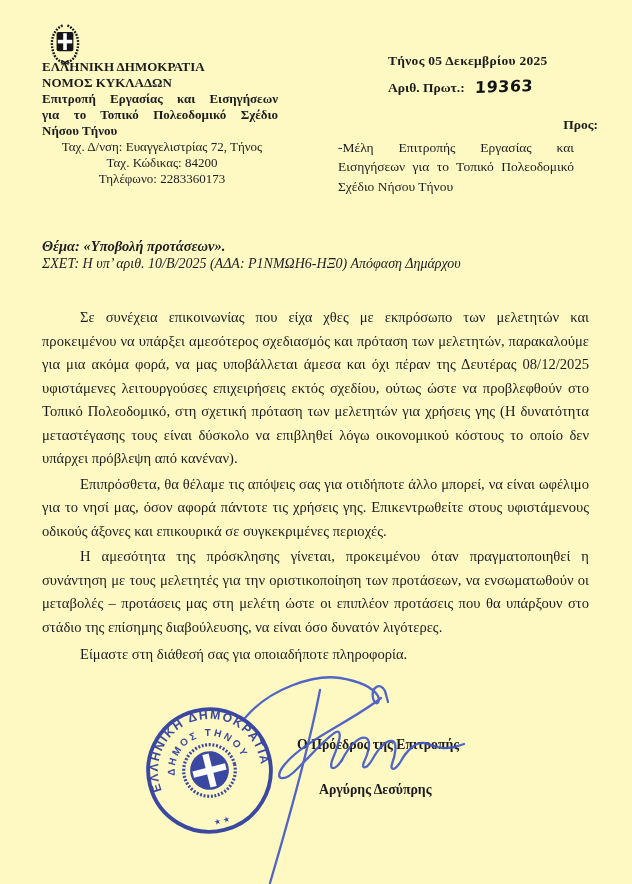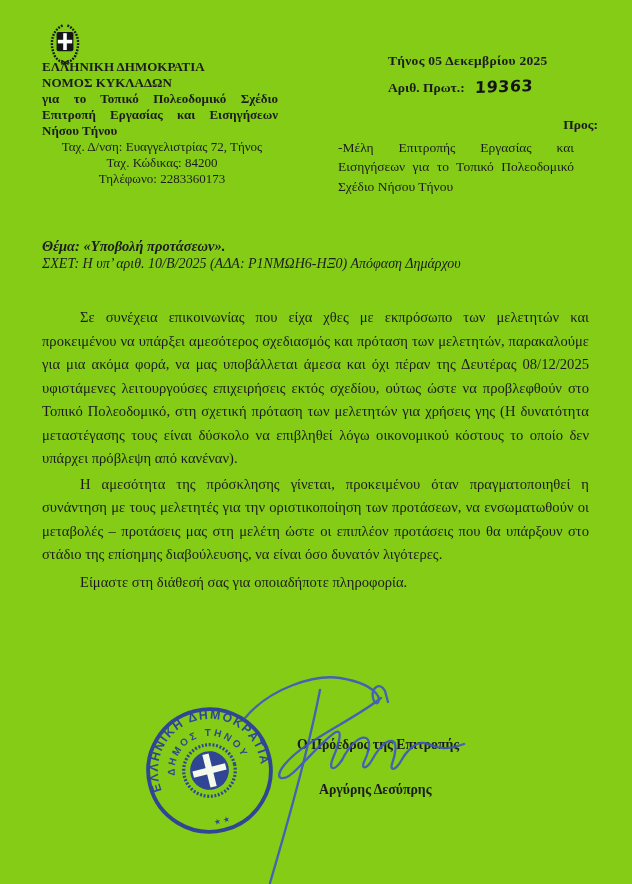--- a/index.html
+++ b/index.html
@@ -1,20 +1,20 @@
 <!DOCTYPE html>
 <html lang="el"><head>
 <meta charset="utf-8">
 <style>
   html,body{margin:0;padding:0;background:#e8e8e8;}
   .page{
     position:relative;
     width:632px;height:884px;
     margin:0 auto;
-    background:#84cc16;
+    background:#fef9c3;
     overflow:hidden;
     font-family:"Liberation Serif", serif;
     color:#1c1c1e;
     -webkit-font-smoothing:antialiased;
   }
   
   .emblem{position:absolute;left:47px;top:22px;width:36px;height:44px;}
   .letterhead{position:absolute;left:42px;top:59px;width:240px;font-size:13px;line-height:16px;}
   .lh-bold{font-weight:bold;}
   .lh-just{font-weight:bold;width:236px;text-align:justify;text-align-last:justify;}
@@ -61,22 +61,22 @@
     <path d="M34,5 C51,13 57,34 47,56 C43,62 38,66 31,68" fill="none" stroke="#15151a" stroke-width="4" stroke-dasharray="3 2.2"></path>
     <path d="M24,63 L36,70 M36,63 L24,70" stroke="#15151a" stroke-width="2" fill="none"></path>
     <rect x="16" y="16" width="28" height="32" rx="3" fill="#15151a"></rect>
     <rect x="27" y="18" width="6" height="28" fill="#fefefe"></rect>
     <rect x="18" y="29" width="24" height="6" fill="#fefefe"></rect>
   </svg>
 
   <div class="letterhead">
     <div class="lh-bold">ΕΛΛΗΝΙΚΗ ΔΗΜΟΚΡΑΤΙΑ</div>
     <div class="lh-bold">ΝΟΜΟΣ ΚΥΚΛΑΔΩΝ</div>
+    <div class="lh-just">Επιτροπή Εργασίας και Εισηγήσεων</div>
     <div class="lh-just">για το Τοπικό Πολεοδομικό Σχέδιο</div>
-    <div class="lh-just">Επιτροπή Εργασίας και Εισηγήσεων</div>
     <div class="lh-bold">Νήσου Τήνου</div>
     <div class="lh-contact">Ταχ. Δ/νση: Ευαγγελιστρίας 72, Τήνος</div>
     <div class="lh-contact">Ταχ. Κώδικας: 84200</div>
     <div class="lh-contact">Τηλέφωνο: 2283360173</div>
   </div>
 
   <div class="dateblock">
     <div class="dateline">Τήνος 05 Δεκεμβρίου 2025</div>
     <div class="protoline">
       <span>Αριθ. Πρωτ.:</span><span class="proto-number">19363</span>
@@ -91,20 +91,21 @@
   <div class="subjectblock">
     <div class="subj">
       <span>Θέμα:</span>
       <span>«Υποβολή προτάσεων».</span>
     </div>
     <div class="refline">ΣΧΕΤ: Η υπ’ αριθ. 10/Β/2025 (ΑΔΑ: Ρ1ΝΜΩΗ6-ΗΞ0) Απόφαση Δημάρχου</div>
   </div>
 
   <div class="bodyblock">
     <p>Σε συνέχεια επικοινωνίας που είχα χθες με εκπρόσωπο των μελετητών και προκειμένου να υπάρξει αμεσότερος σχεδιασμός και πρόταση των μελετητών, παρακαλούμε για μια ακόμα φορά, να μας υποβάλλεται άμεσα και όχι πέραν της Δευτέρας 08/12/2025 υφιστάμενες λειτουργούσες επιχειρήσεις εκτός σχεδίου, ούτως ώστε να προβλεφθούν στο Τοπικό Πολεοδομικό, στη σχετική πρόταση των μελετητών για χρήσεις γης (Η δυνατότητα μεταστέγασης τους είναι δύσκολο να επιβληθεί λόγω οικονομικού κόστους το οποίο δεν υπάρχει πρόβλεψη από κανέναν).</p>
+    <p>Επιπρόσθετα, θα θέλαμε τις απόψεις σας για οτιδήποτε άλλο μπορεί, να είναι ωφέλιμο για το νησί μας, όσον αφορά πάντοτε τις χρήσεις γης. Επικεντρωθείτε στους υφιστάμενους οδικούς άξονες και επικουρικά σε συγκεκριμένες περιοχές.</p>
     <p>Η αμεσότητα της πρόσκλησης γίνεται, προκειμένου όταν πραγματοποιηθεί η συνάντηση με τους μελετητές για την οριστικοποίηση των προτάσεων, να ενσωματωθούν οι μεταβολές – προτάσεις μας στη μελέτη ώστε οι επιπλέον προτάσεις που θα υπάρξουν στο στάδιο της επίσημης διαβούλευσης, να είναι όσο δυνατόν λιγότερες.</p>
     <p class="last">Είμαστε στη διάθεσή σας για οποιαδήποτε πληροφορία.</p>
   </div>
 
   <div class="sig-title">Ο Πρόεδρος της Επιτροπής</div>
   <div class="sig-name">Αργύρης Δεσύπρης</div>
 
   <svg class="stamp" viewBox="0 0 200 200" aria-hidden="true">
     <g transform="rotate(-14 100 100)" opacity="0.92">
       <circle cx="100" cy="100" r="95" fill="none" stroke="#2b3aa0" stroke-width="6"></circle>

